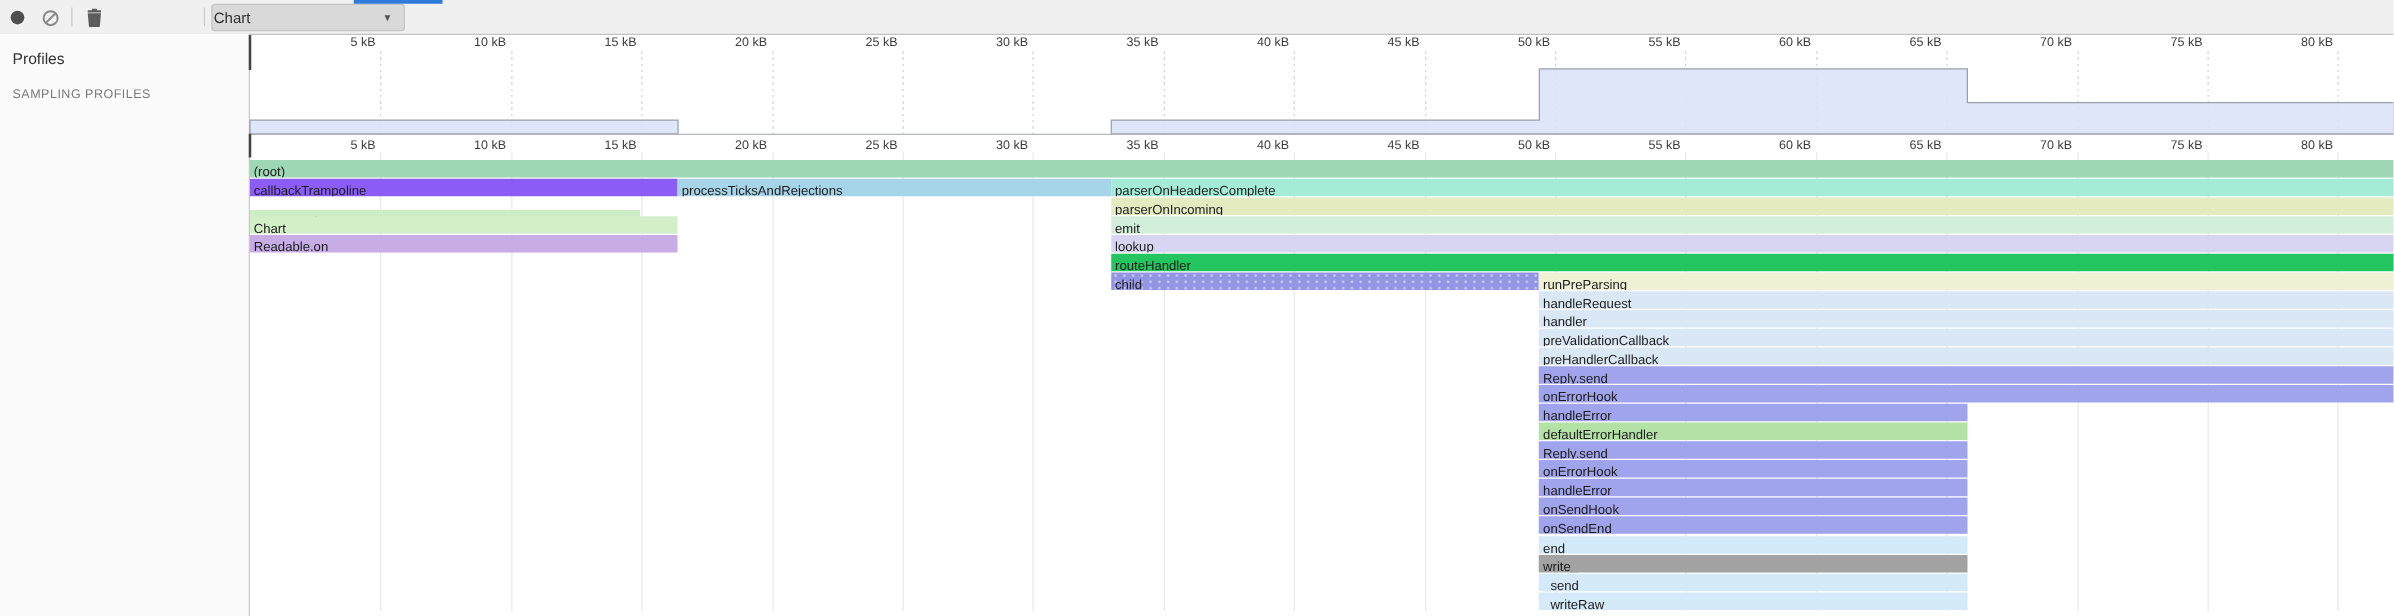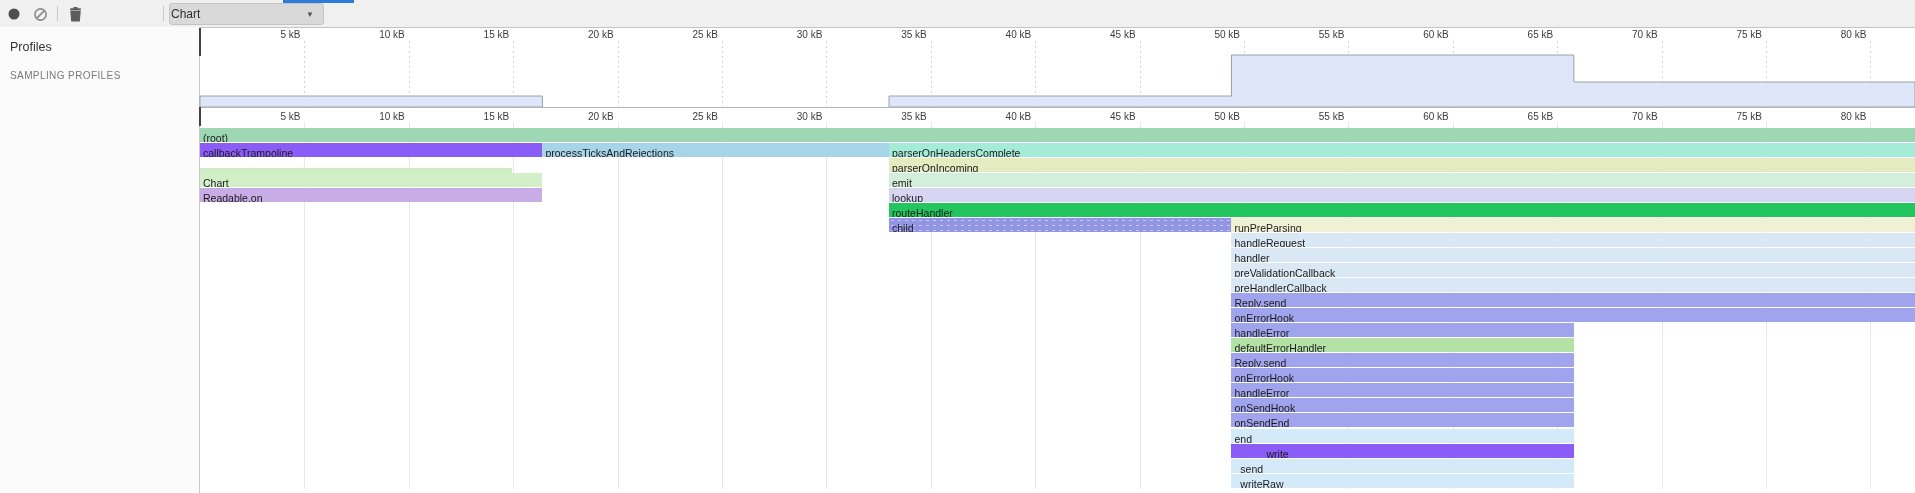--- a/index.html
+++ b/index.html
@@ -171,18 +171,18 @@
       <div class="flame-bar" style="left: 1231.47px; top: 293.05px; width: 683.528px; background-color: rgb(160, 164, 236);"><span class="bl">Reply.send</span></div>
       <div class="flame-bar" style="left: 1231.47px; top: 308.1px; width: 683.528px; background-color: rgb(160, 164, 236);"><span class="bl">onErrorHook</span></div>
       <div class="flame-bar" style="left: 1231.47px; top: 323.15px; width: 342.432px; background-color: rgb(160, 164, 236);"><span class="bl">handleError</span></div>
       <div class="flame-bar" style="left: 1231.47px; top: 338.2px; width: 342.432px; background-color: rgb(180, 226, 166);"><span class="bl">defaultErrorHandler</span></div>
       <div class="flame-bar" style="left: 1231.47px; top: 353.25px; width: 342.432px; background-color: rgb(160, 164, 236);"><span class="bl">Reply.send</span></div>
       <div class="flame-bar" style="left: 1231.47px; top: 368.3px; width: 342.432px; background-color: rgb(160, 164, 236);"><span class="bl">onErrorHook</span></div>
       <div class="flame-bar" style="left: 1231.47px; top: 383.35px; width: 342.432px; background-color: rgb(160, 164, 236);"><span class="bl">handleError</span></div>
       <div class="flame-bar" style="left: 1231.47px; top: 398.4px; width: 342.432px; background-color: rgb(160, 164, 236);"><span class="bl">onSendHook</span></div>
       <div class="flame-bar" style="left: 1231.47px; top: 413.45px; width: 342.432px; background-color: rgb(160, 164, 236);"><span class="bl">onSendEnd</span></div>
       <div class="flame-bar" style="left: 1231.47px; top: 428.5px; width: 342.432px; background-color: rgb(212, 234, 249);"><span class="bl">end</span></div>
-      <div class="flame-bar" style="left: 1231.47px; top: 443.55px; width: 342.432px; background-color: #8b5cf6; padding-left: 32px;"><span class="bl">write_</span></div>
+      <div class="flame-bar" style="left: 1231.47px; top: 443.55px; width: 342.432px; background-color: #a3a3a3;"><span class="bl">write_</span></div>
       <div class="flame-bar" style="left: 1231.47px; top: 458.6px; width: 342.432px; background-color: rgb(212, 234, 249);"><span class="bl">_send</span></div>
       <div class="flame-bar" style="left: 1231.47px; top: 473.65px; width: 342.432px; background-color: rgb(212, 234, 249);"><span class="bl">_writeRaw</span></div>
     </div>
 
 </div>
 
 </body></html>

